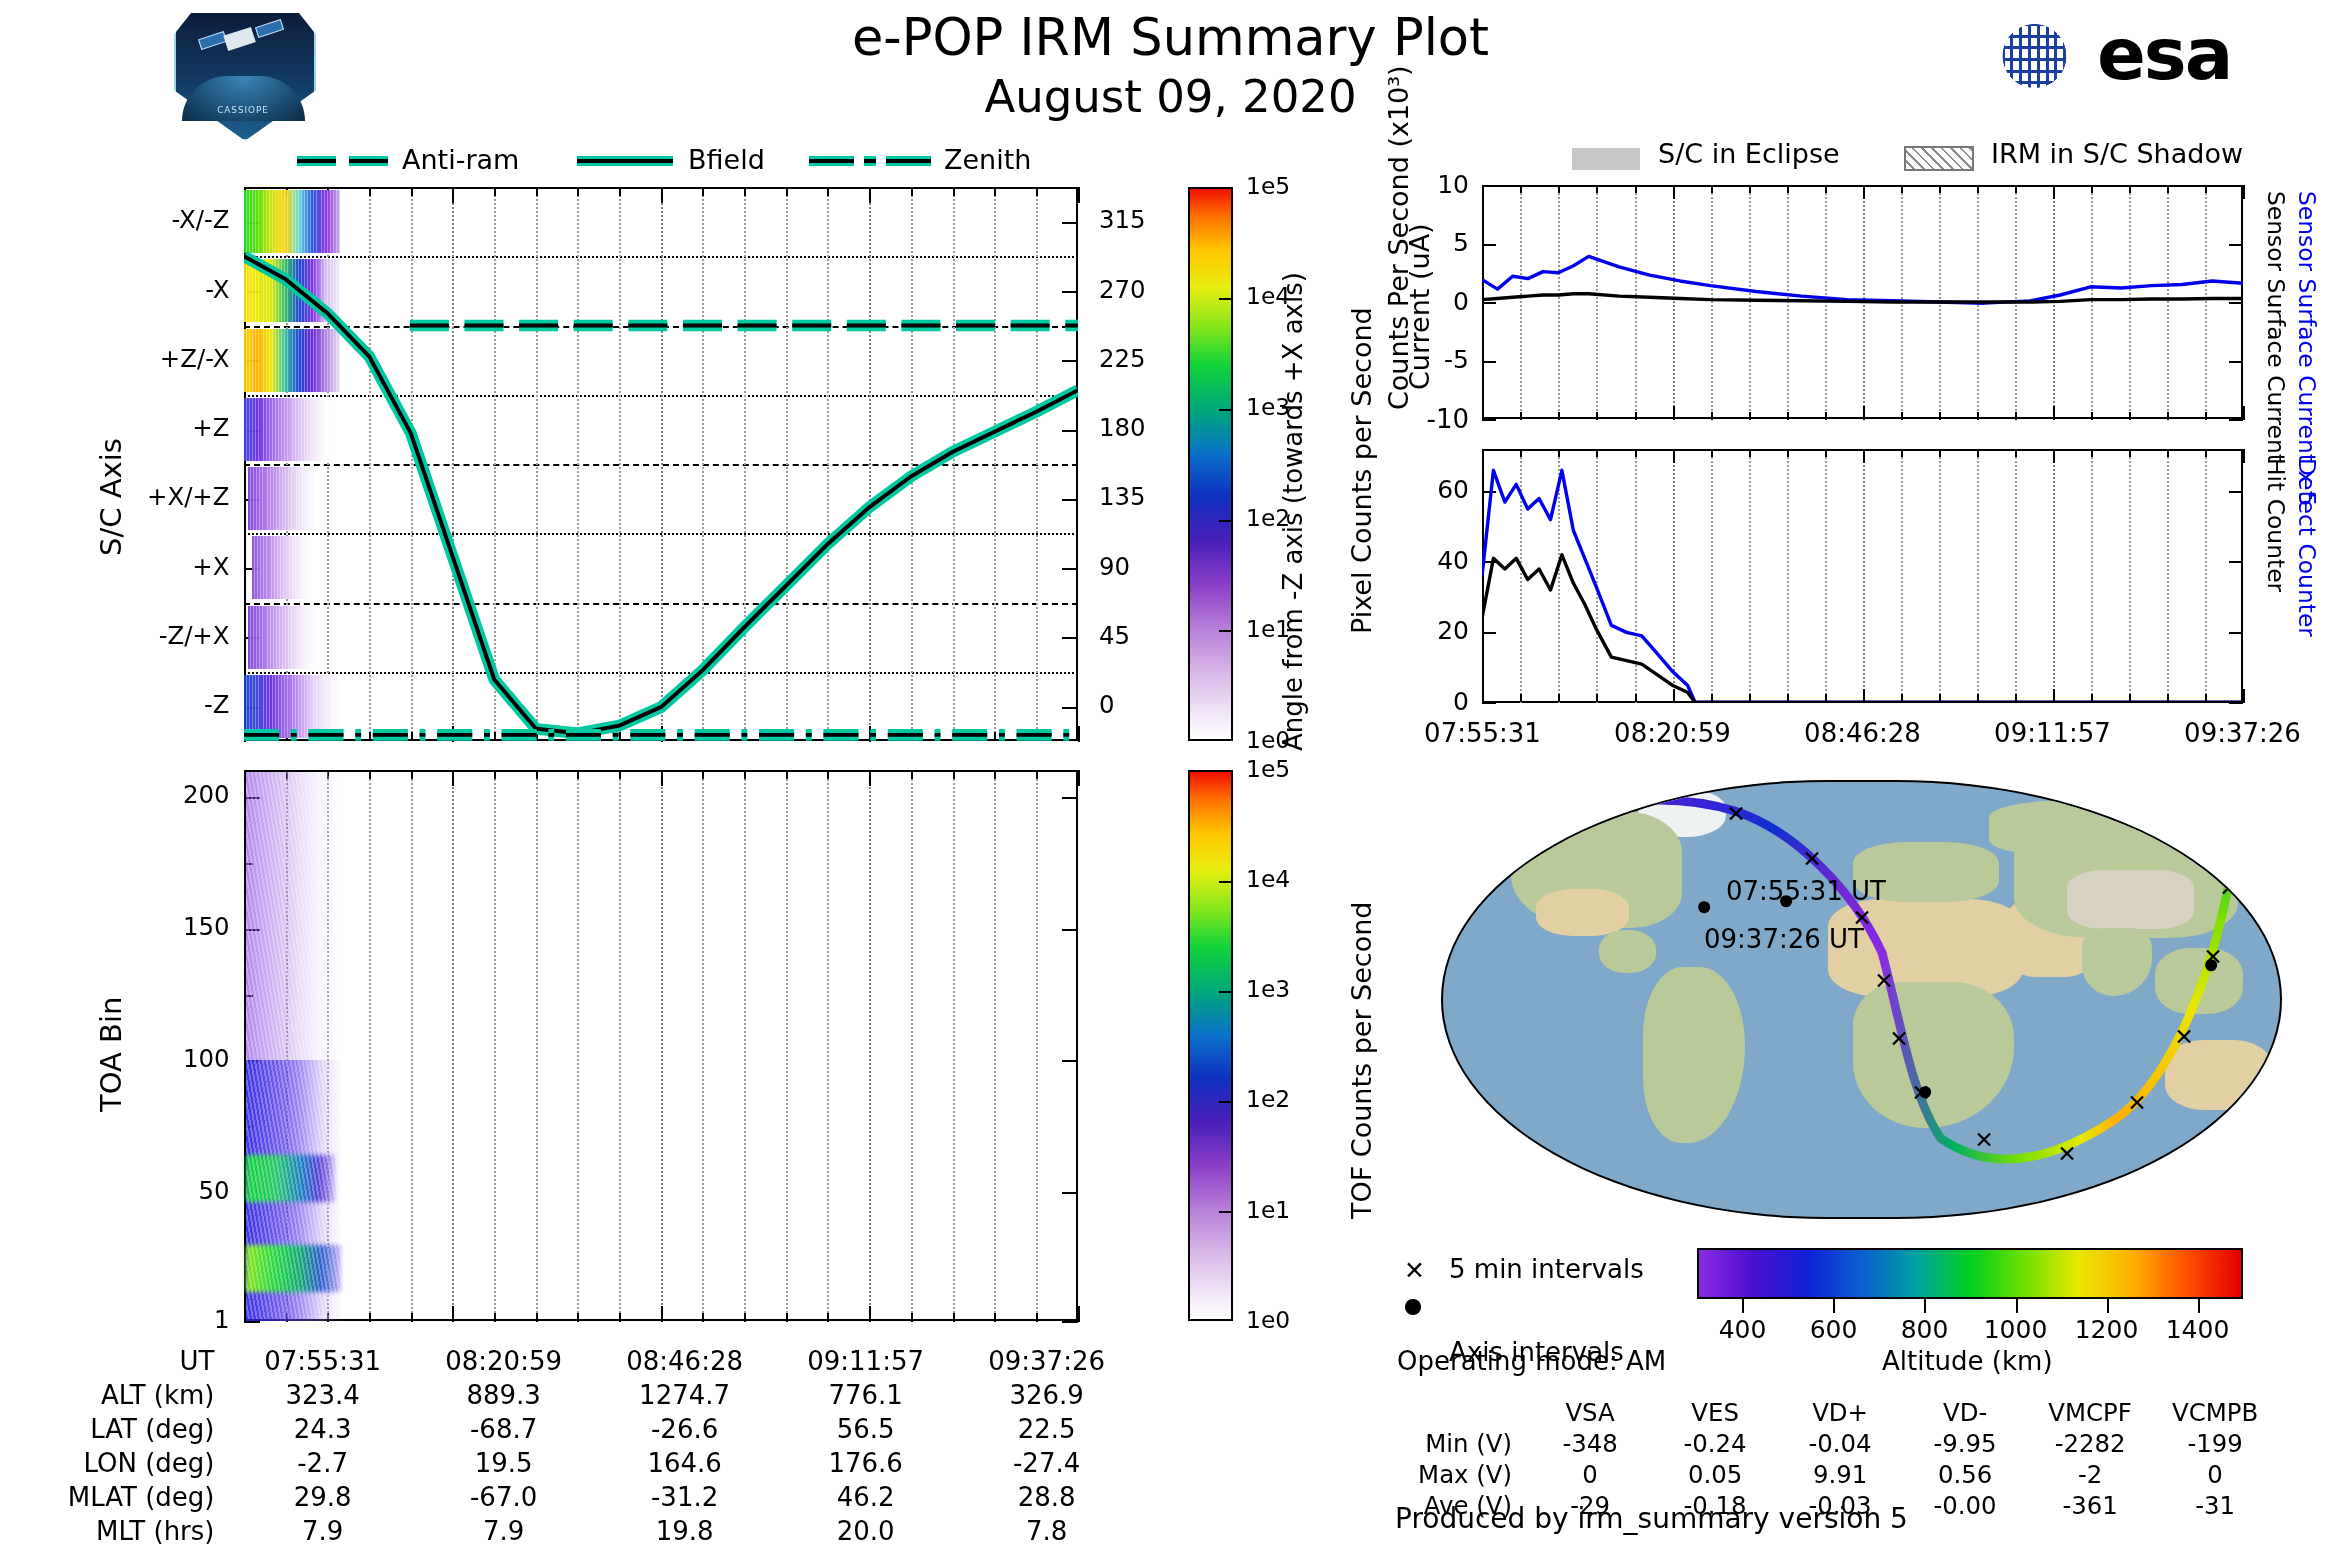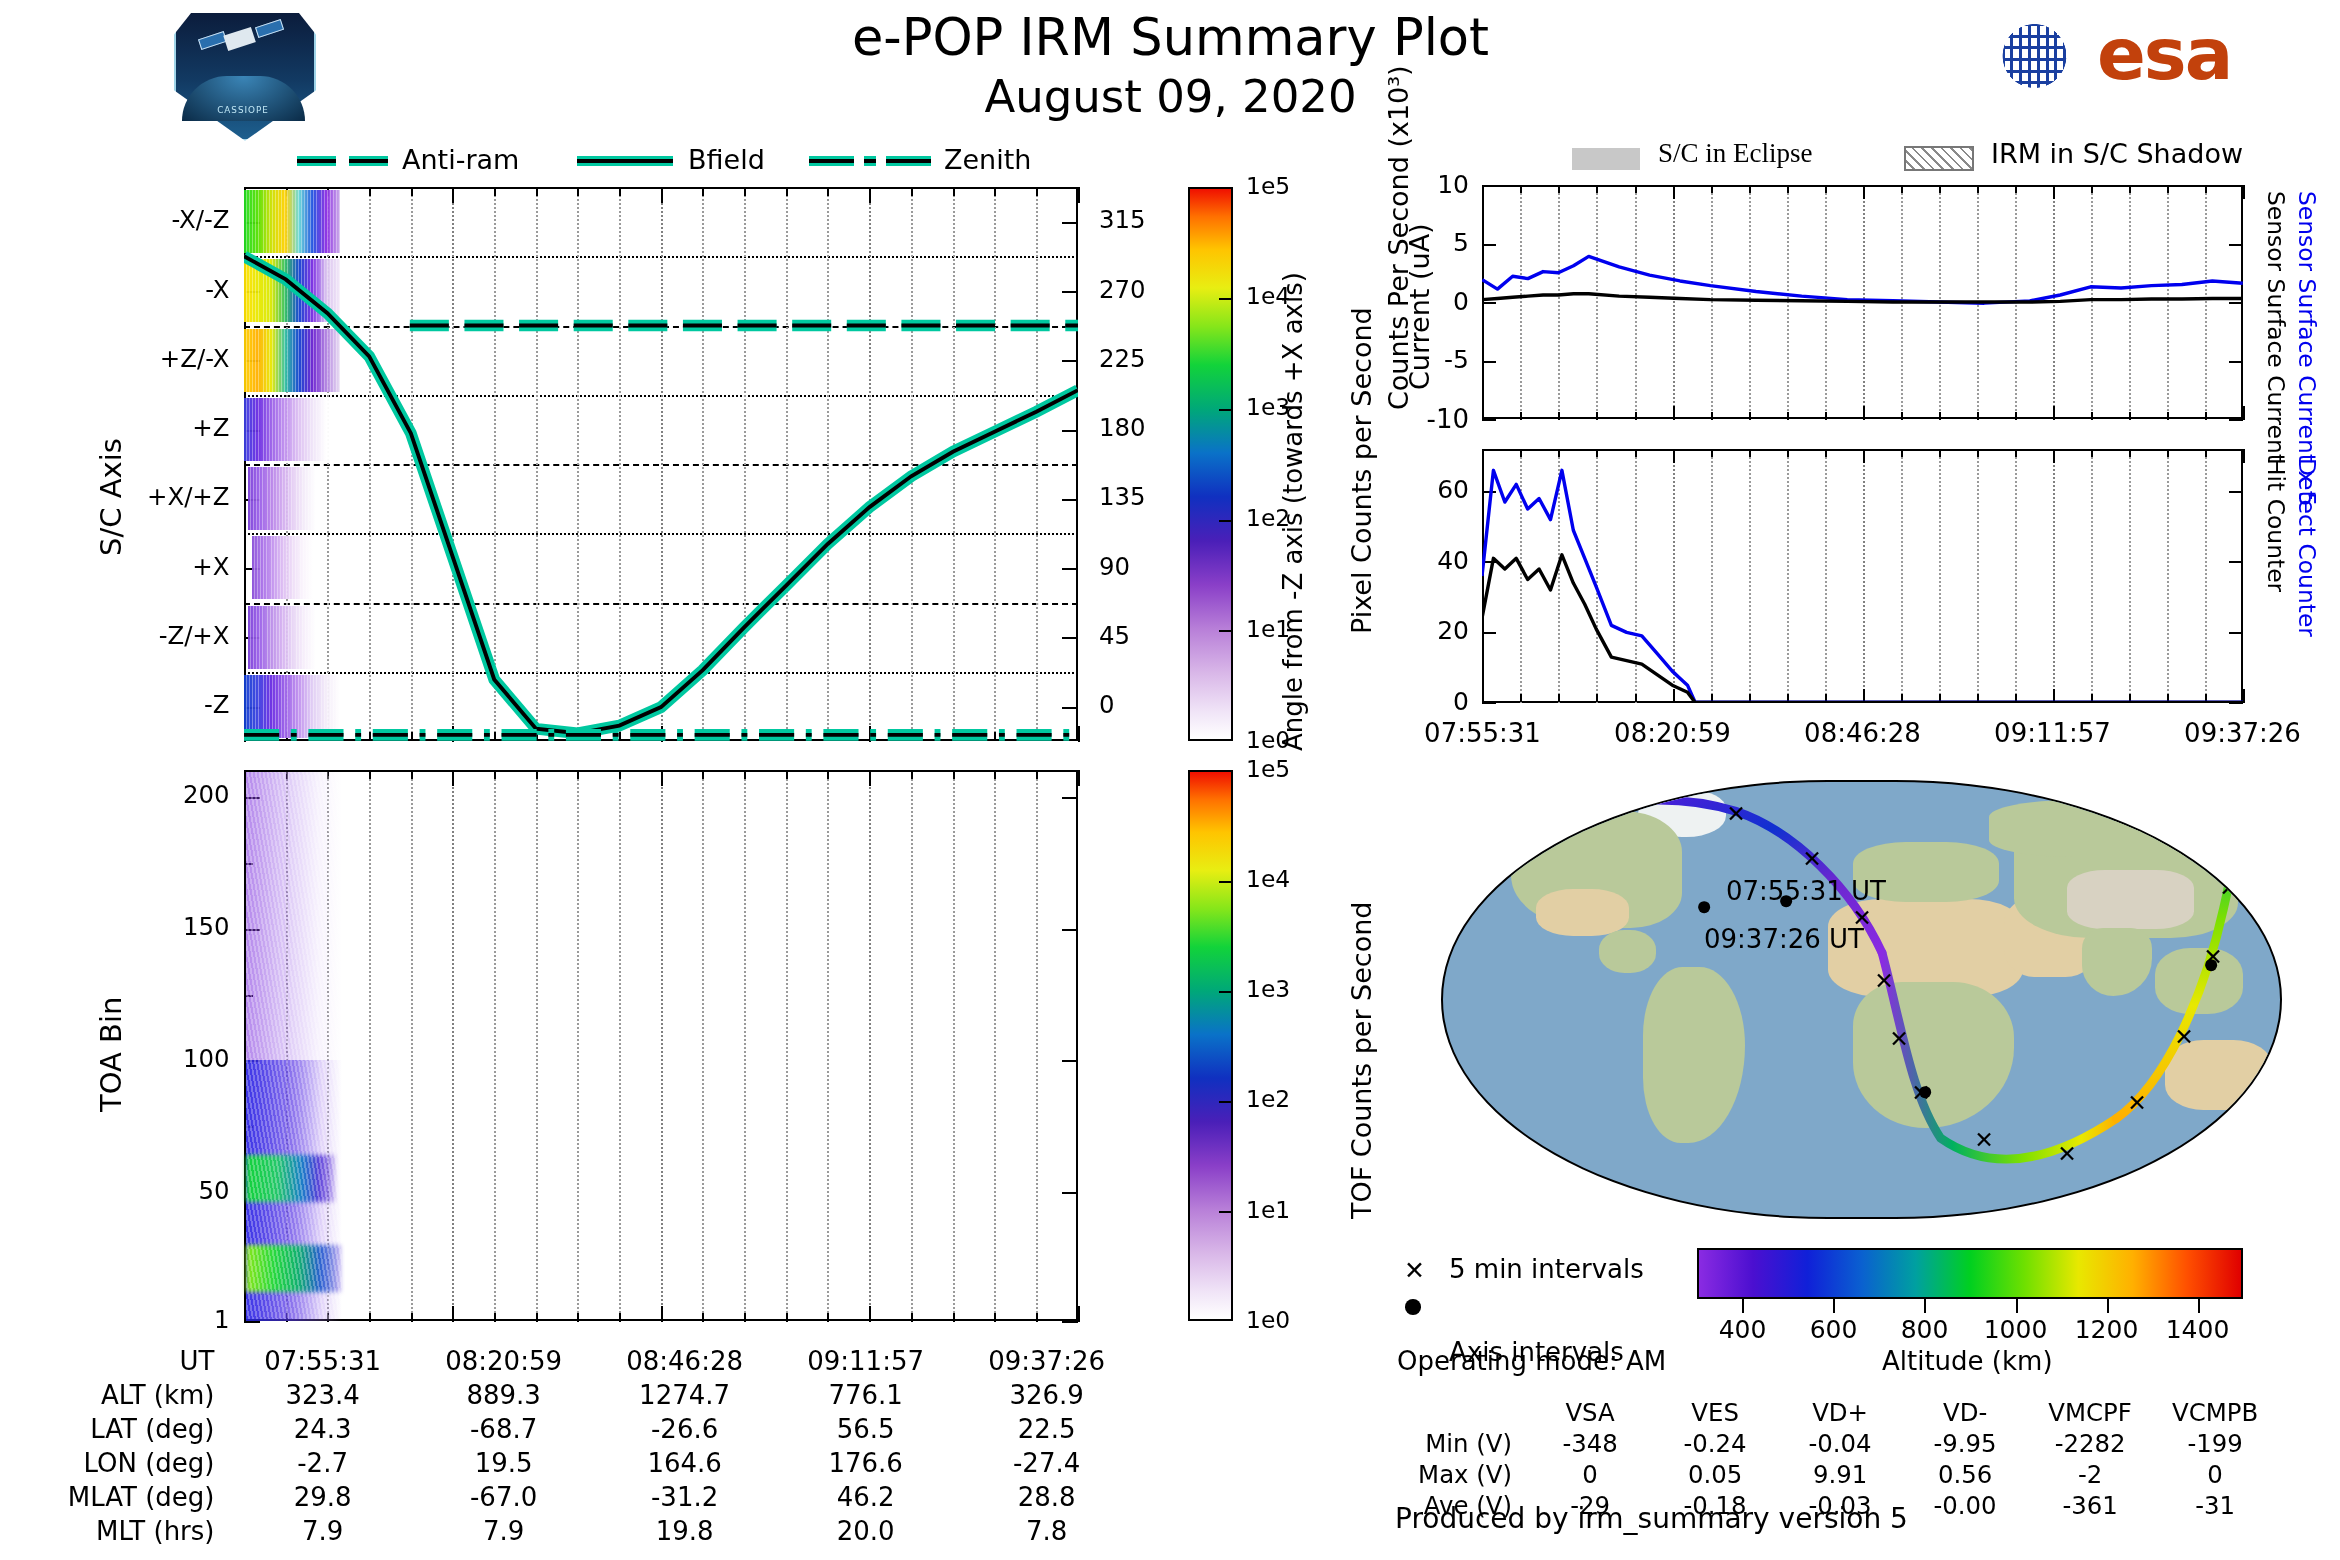--- a/index.html
+++ b/index.html
@@ -25,21 +25,21 @@
      border-radius:59px 59px 0 0;}
   .patch-sat{position:absolute;left:51px;top:23.4px;width:29px;height:15.6px;
      background:#dfe8ef;transform:rotate(-18deg);}
   .patch-panel{position:absolute;width:25px;height:8.8px;background:#2a6fae;border:1px solid #cfe3f2;}
   .patch-txt{position:absolute;left:0;bottom:21.5px;width:138px;text-align:center;
      font-size:8.8px;letter-spacing:1px;color:#bfe6f5;}
 
   
   #esa{left:1980px;top:9.8px;width:351px;height:90px;}
   .esa-word{position:absolute;left:117px;top:2px;font-size:72px;font-weight:700;
-     color:#c2410c;letter-spacing:-2px;}
+     color:#000000;letter-spacing:-2px;}
   .esa-globe{position:absolute;left:3.9px;top:5.9px;width:101px;height:80px;
      border-radius:50%;background:
        repeating-linear-gradient(90deg,#1a3fa0 0 2.9px,transparent 2.9px 8.8px),
        repeating-linear-gradient(0deg,#1a3fa0 0 2.9px,transparent 2.9px 11.7px);
      -webkit-mask-image:radial-gradient(circle at 50% 50%,#000 49%,transparent 50%);
              mask-image:radial-gradient(circle at 50% 50%,#000 49%,transparent 50%);}
 
   
   .frame{position:absolute;border:2px solid #000;background:#fff;box-sizing:border-box;}
   .tickx{position:absolute;width:0;border-left:2px solid #000;}
@@ -455,21 +455,21 @@
           <td class="cl">7.9</td>
           <td class="cl">19.8</td>
           <td class="cl">20.0</td>
           <td class="cl">7.8</td>
         </tr>
       </tbody>
     </table>
 </div>
 
 <div class="abs" style="left:1572px;top:148px;width:68px;height:21.5px;background:#c8c8c8;"></div>
-<div class="lgtext abs" style="left:1658px;top:138px;font-family:Liberation Serif, serif;">S/C in Eclipse</div>
+<div class="lgtext abs" style="left:1658px;top:138px;">S/C in Eclipse</div>
 <div class="abs" style="left:1904px;top:146px;width:70px;height:25px;border:2px solid #777;box-sizing:border-box;
             background:repeating-linear-gradient(45deg,#fff 0 4.9px,#8a8a8a 4.9px 6.8px);"></div>
 <div class="lgtext abs" style="left:1991px;top:138px;">IRM in S/C Shadow</div>
 
 <div class="frame" id="curFrame" style="left:1482px;top:185px;width:761px;height:234px;"></div>
 <div class="abs rot90" style="left:1404px;top:390px;font-size:27px;">Current (uA)</div>
 <div id="curYTicks">
     <div class="lab-r" style="left:1375px;top:170px;width:94px;font-size:25px;">10</div>
     <div class="lab-r" style="left:1375px;top:228px;width:94px;font-size:25px;">5</div>
     <div class="lab-r" style="left:1375px;top:287px;width:94px;font-size:25px;">0</div>

